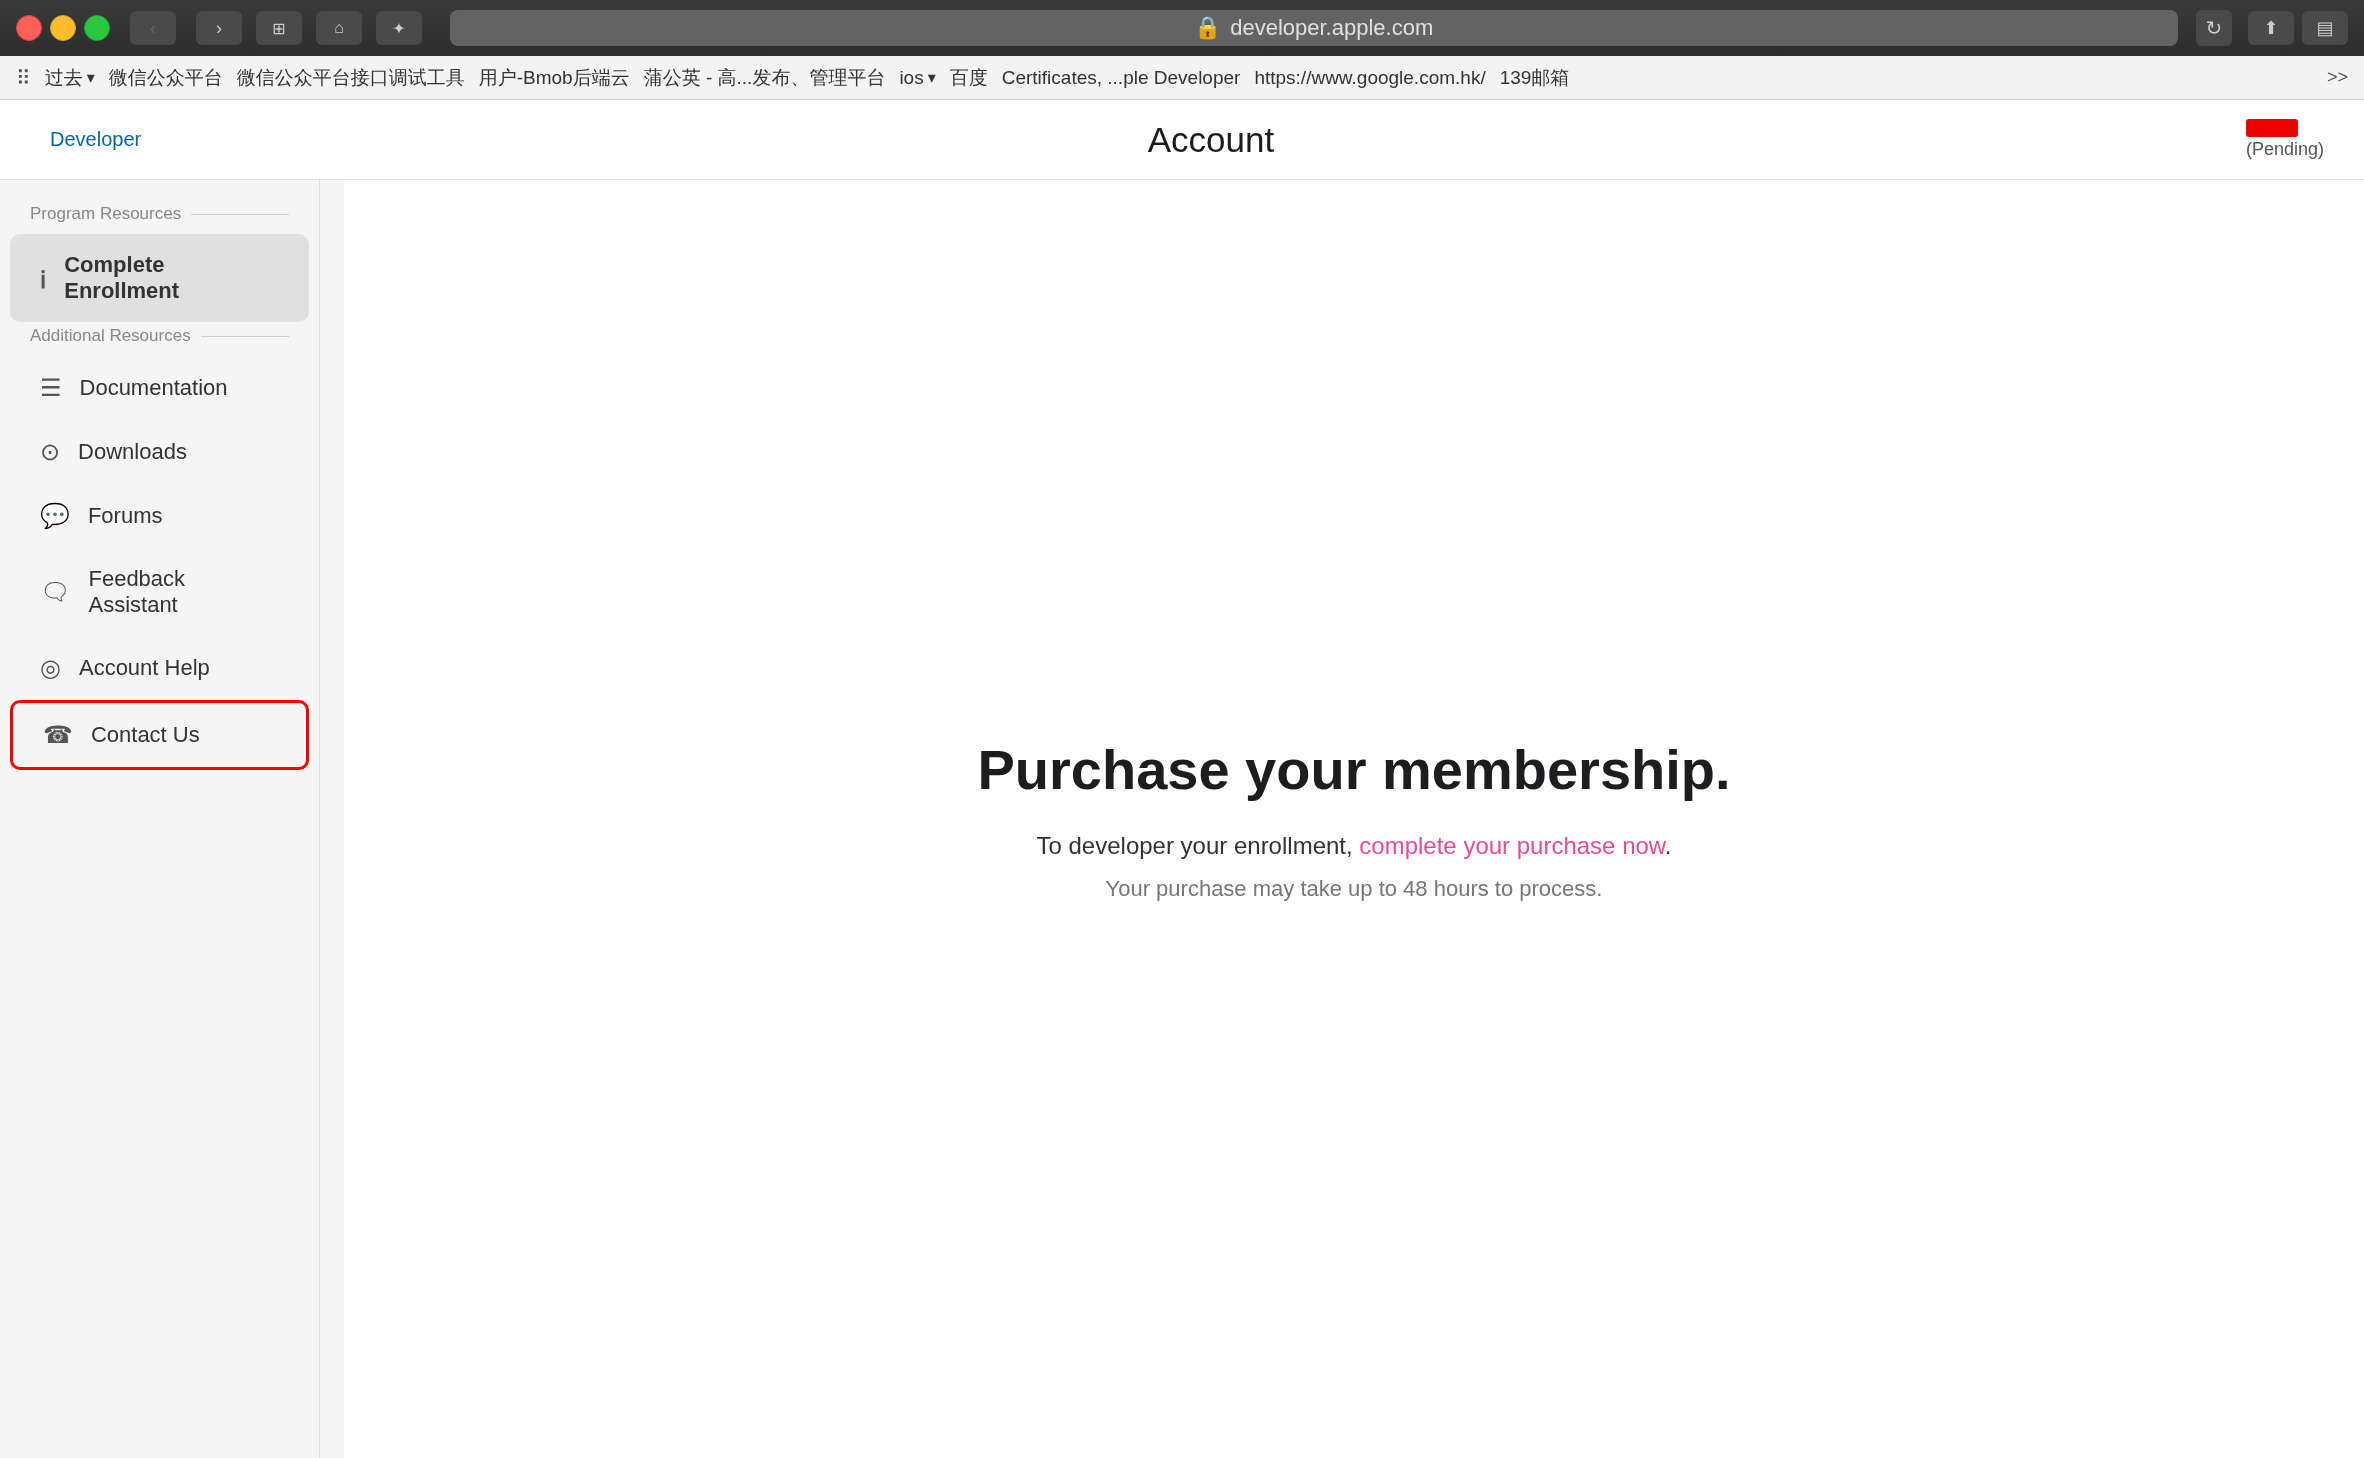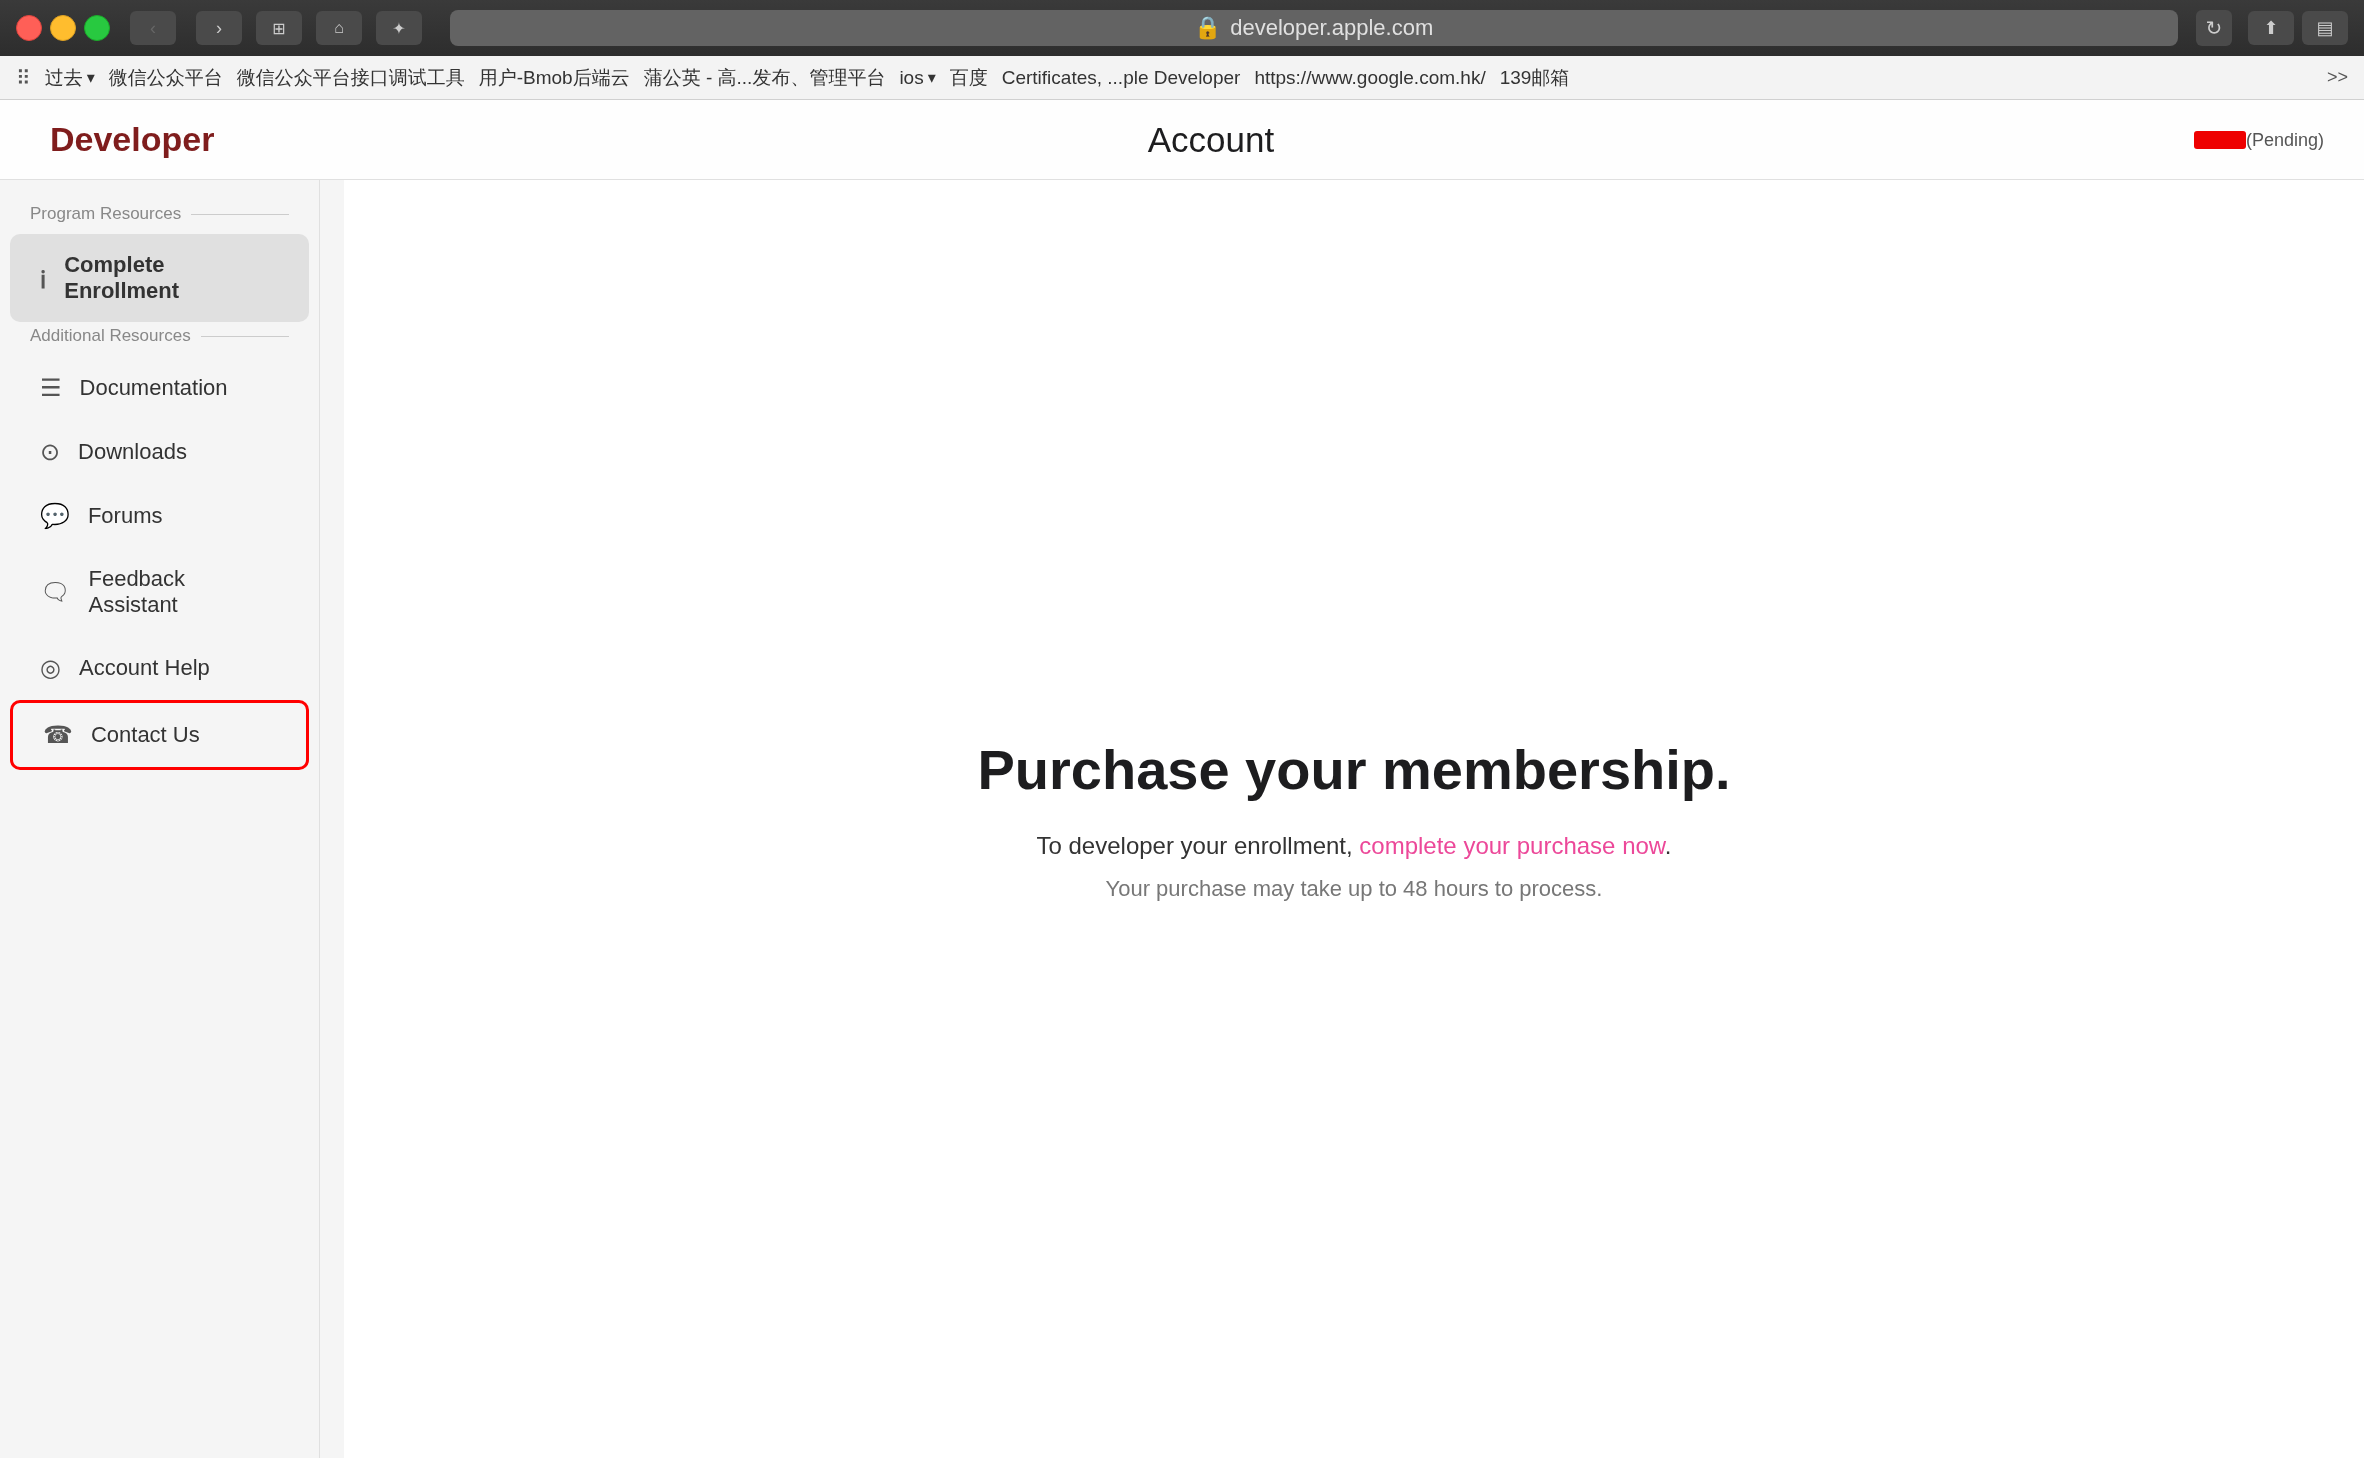--- a/index.html
+++ b/index.html
@@ -85,28 +85,28 @@
       border-bottom: 1px solid #e0e0e0;
       display: flex;
       align-items: center;
       padding: 0 40px;
       position: relative;
     }
     .apple-logo {
       font-size: 32px; color: #1d1d1f; margin-right: 10px;
     }
     .developer-label {
-      font-size: 34px; color: #7f1d1d; font-weight: 700;
+      font-size: 20px; color: #0369a1; font-weight: 400;
     }
     .header-title {
       position: absolute; left: 50%; transform: translateX(-50%);
       font-size: 35px; color: #1d1d1f; font-weight: 400; margin-left: 29px;
     }
     .header-right {
-      margin-left: auto; display: flex; align-items: center; flex-direction: row;
+      margin-left: auto; display: flex; flex-direction: column;
     }
     .header-avatar {
       width: 52px; height: 18px;
       background: #e00;
       border-radius: 3px;
       position: relative;
     }
     .header-pending {
       font-size: 18px; color: #555; margin-top: 2px;
     }

